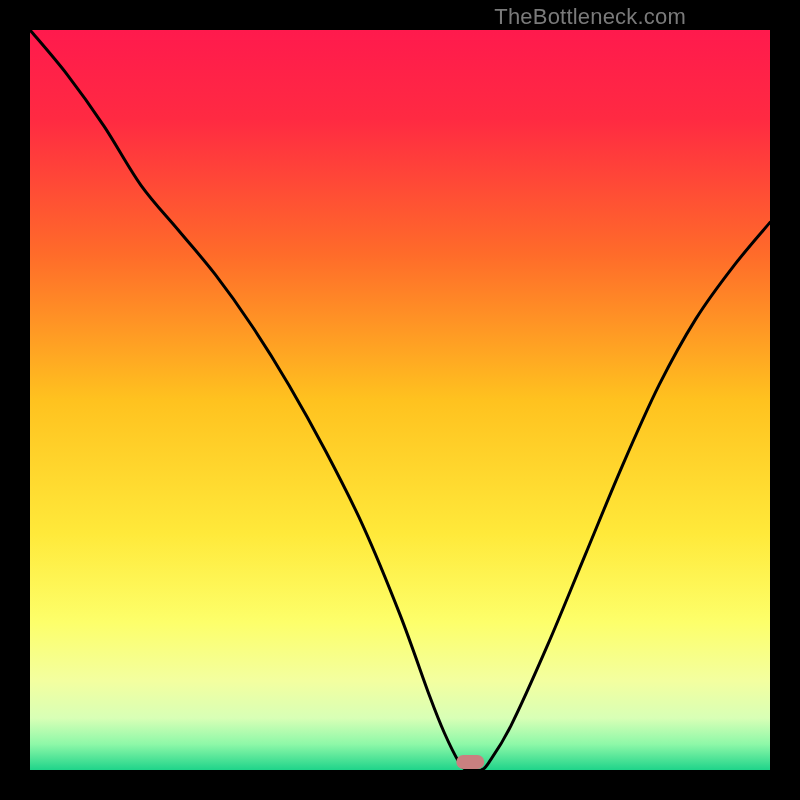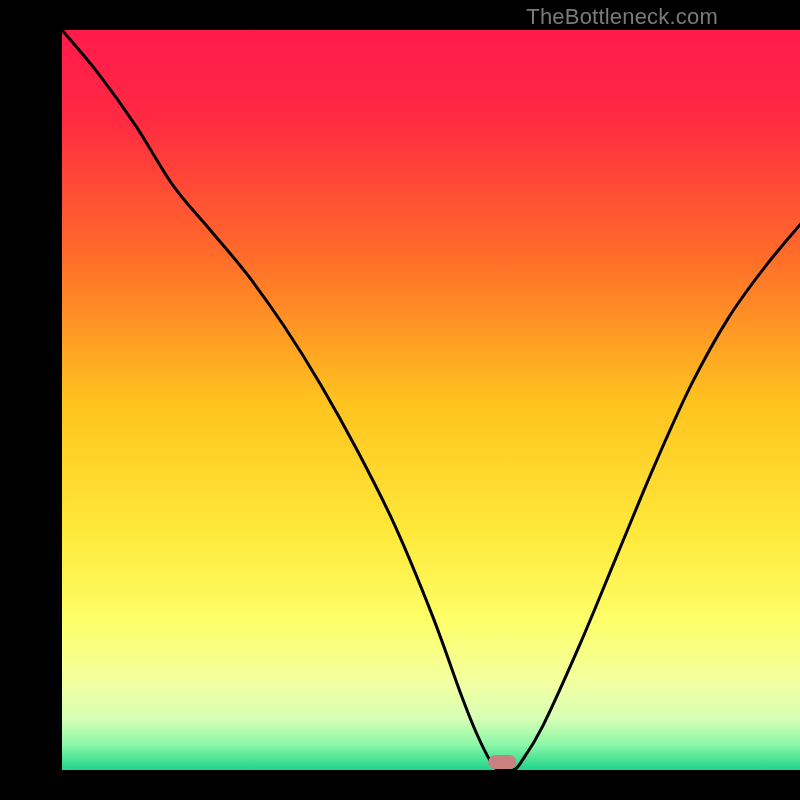--- a/index.html
+++ b/index.html
@@ -9,21 +9,20 @@
     height: 800px;
     background: #000;
     overflow: hidden;
     font-family: Arial, Helvetica, sans-serif;
   }
   .frame {
     position: relative;
     width: 696px;
     height: 800px;
     background: #000;
-    padding-left: 32px;
   }
   .watermark {
     position: absolute;
     top: 4px;
     right: 10px;
     color: #7a7a7a;
     font-size: 22px;
     font-weight: 500;
     letter-spacing: 0.2px;
     z-index: 10;

